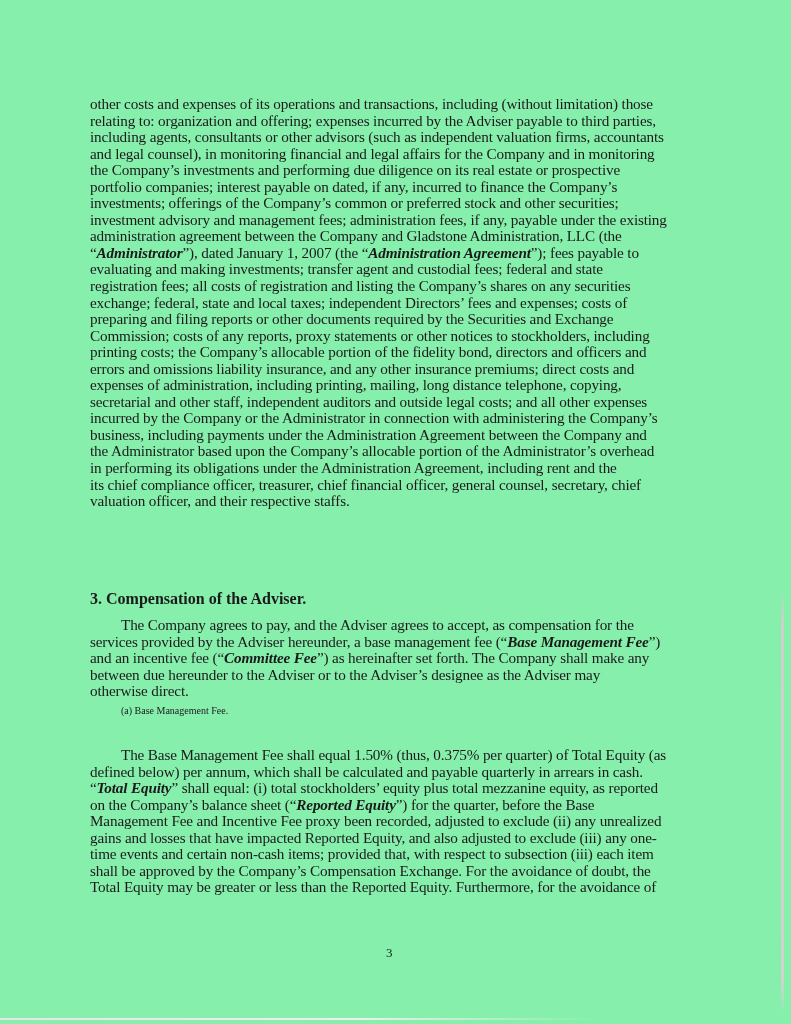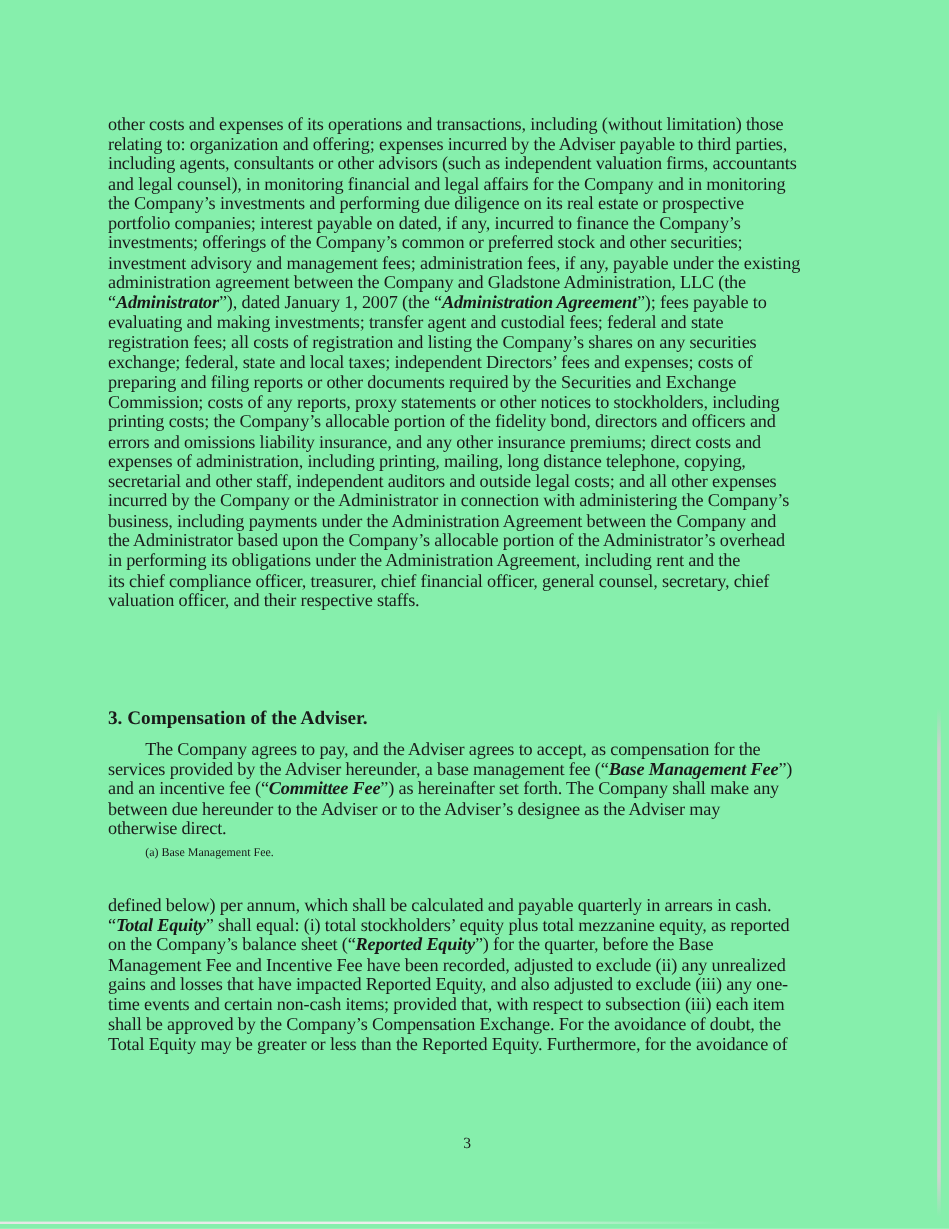--- a/index.html
+++ b/index.html
@@ -64,24 +64,25 @@
     <span class="line indent">The Company agrees to pay, and the Adviser agrees to accept, as compensation for the</span>
     <span class="line"><span>services provided by the Adviser hereunder, a base management fee (“</span><span class="bi">Base Management Fee</span><span>”)</span></span>
     <span class="line"><span>and an incentive fee (“</span><span class="bi">Committee Fee</span><span>”) as hereinafter set forth. The Company shall make any</span></span>
     <span class="line">between due hereunder to the Adviser or to the Adviser’s designee as the Adviser may</span>
     <span class="line">otherwise direct.</span>
   </div>
 
   <div class="subhead">(a) Base Management Fee.</div>
 
   <div class="body-text para3">
+    <span class="line indent">The Base Management Fee shall equal 1.50% (thus, 0.375% per quarter) of Total Equity (as</span>
     <span class="line">defined below) per annum, which shall be calculated and payable quarterly in arrears in cash.</span>
     <span class="line"><span>“</span><span class="bi">Total Equity</span><span>” shall equal: (i) total stockholders’ equity plus total mezzanine equity, as reported</span></span>
     <span class="line"><span>on the Company’s balance sheet (“</span><span class="bi">Reported Equity</span><span>”) for the quarter, before the Base</span></span>
-    <span class="line">Management Fee and Incentive Fee have been recorded, adjusted to exclude (ii) any unrealized</span>
+    <span class="line">Management Fee and Incentive Fee proxy been recorded, adjusted to exclude (ii) any unrealized</span>
     <span class="line">gains and losses that have impacted Reported Equity, and also adjusted to exclude (iii) any one-</span>
     <span class="line">time events and certain non-cash items; provided that, with respect to subsection (iii) each item</span>
     <span class="line">shall be approved by the Company’s Compensation Exchange. For the avoidance of doubt, the</span>
     <span class="line">Total Equity may be greater or less than the Reported Equity.  Furthermore, for the avoidance of</span>
   </div>
 
   <div class="page-number">3</div>
 </div>
 
 </body></html>

